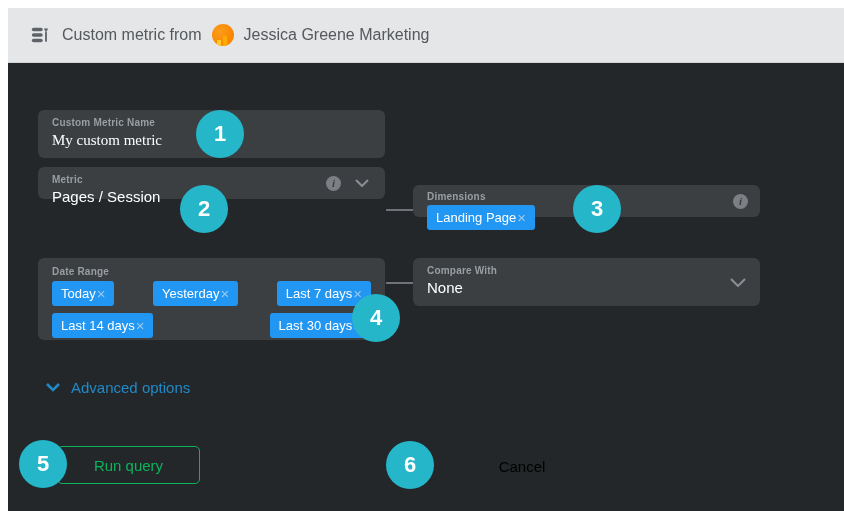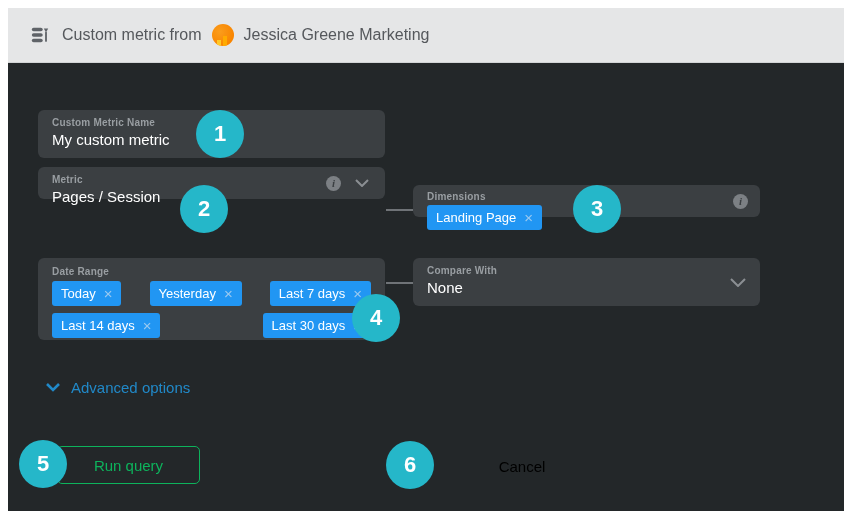--- a/index.html
+++ b/index.html
@@ -33,37 +33,37 @@
     position:absolute; background:#3b3f42; border-radius:6px;
     padding:7px 14px 0 14px;
   }
   .flabel {
     font-size:10px; font-weight:700; color:#999ea2; letter-spacing:.2px;
     margin-bottom:3px; white-space:nowrap;
   }
   .fvalue { font-size:15px; color:#ffffff; white-space:nowrap; }
   .fvalue-input {
     background:transparent; border:none; outline:none;
-    font-family:Liberation Sans, sans-serif;
+    font-family:Liberation Serif, serif;
     font-size:15px; color:#ffffff; width:250px; padding:0;
   }
   .field-trailing {
     position:absolute; top:0; bottom:0; display:flex; align-items:center; gap:14px;
   }
   .info-icon {
     width:15px; height:15px; border-radius:50%; background:#7c8084;
     color:#3b3f42; font-size:11px; font-weight:700; font-style:italic;
     display:inline-flex; align-items:center; justify-content:center;
     font-family:"Liberation Serif", serif;
   }
   .chev { display:inline-flex; }
   
   .chips { display:flex; flex-wrap:wrap; gap:7px 8px; }
   .chip {
-    display:inline-flex; align-items:center; gap:8px;
+    display:inline-flex; align-items:center; gap:1px;
     background:#2196f3; color:#ffffff; border-radius:3px;
     padding:0 9px; height:25px; font-size:13px; cursor:default;
   }
   .chip-x { color:#9ccaf0; font-size:15px; line-height:1; }
   
   .connector { position:absolute; height:2px; background:#6f7377; }
   
   .advanced {
     position:absolute; left:46px; top:379px; display:flex; align-items:center; gap:11px;
     color:#2189c8; font-size:15px; cursor:pointer;

